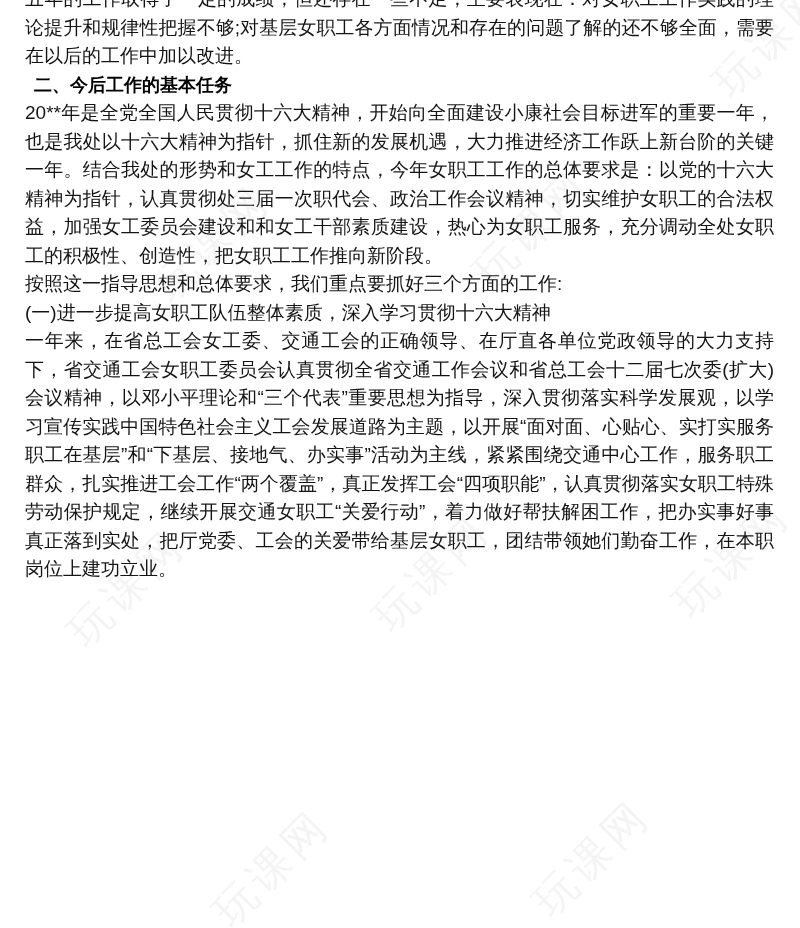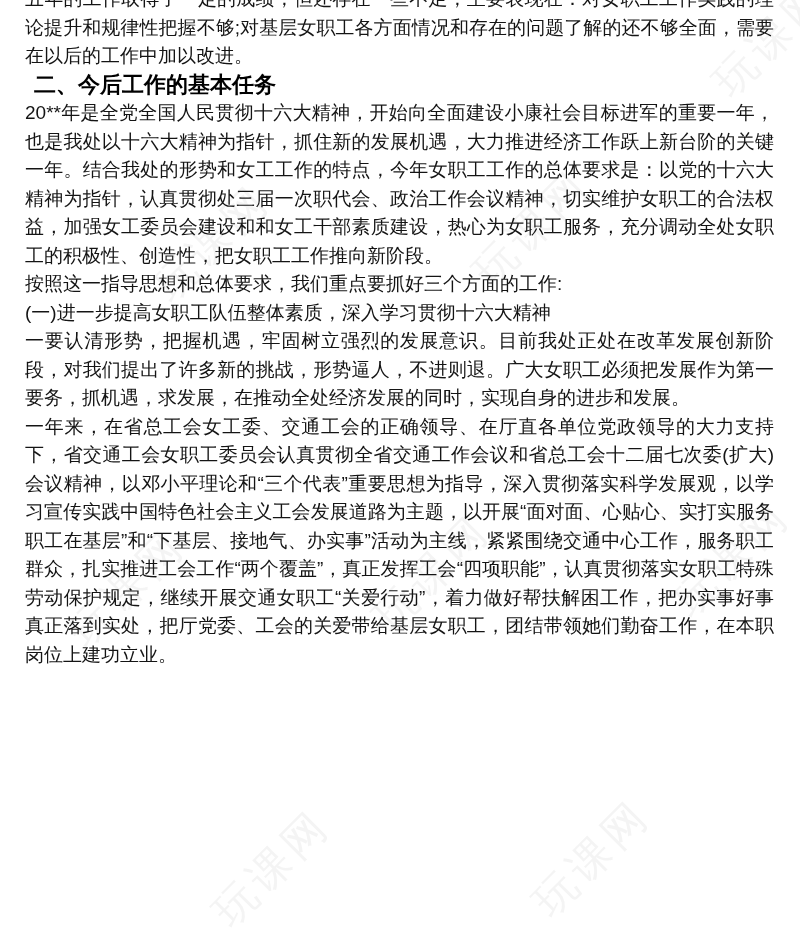--- a/index.html
+++ b/index.html
@@ -52,21 +52,21 @@
     line-height: 28.5px;
     color: #141414;
     text-align: justify;
     word-break: break-all;
   }
   .doc-text p, .doc-text h2 {
     margin: 0;
     padding: 0;
   }
   .doc-text h2.heading {
-    font-size: 22px;
+    font-size: 18px;
     font-weight: bold;
     line-height: 28.5px;
     color: #000000;
     text-indent: 9px;
     text-align: left;
   }
   .preview-footer {
     position: absolute;
     z-index: 1;
     left: 0;
@@ -96,18 +96,17 @@
     <span>玩课网</span>
     <span>玩课网</span>
   </div>
 
   <div class="doc-text">
     <p>五年的工作取得了一定的成绩，但还存在一些不足，主要表现在：对女职工工作实践的理论提升和规律性把握不够;对基层女职工各方面情况和存在的问题了解的还不够全面，需要在以后的工作中加以改进。</p>
     <h2 class="heading">二、今后工作的基本任务</h2>
     <p>20**年是全党全国人民贯彻十六大精神，开始向全面建设小康社会目标进军的重要一年，也是我处以十六大精神为指针，抓住新的发展机遇，大力推进经济工作跃上新台阶的关键一年。结合我处的形势和女工工作的特点，今年女职工工作的总体要求是：以党的十六大精神为指针，认真贯彻处三届一次职代会、政治工作会议精神，切实维护女职工的合法权益，加强女工委员会建设和和女工干部素质建设，热心为女职工服务，充分调动全处女职工的积极性、创造性，把女职工工作推向新阶段。</p>
     <p>按照这一指导思想和总体要求，我们重点要抓好三个方面的工作:</p>
     <p>(一)进一步提高女职工队伍整体素质，深入学习贯彻十六大精神</p>
-    <p>一要认清形势，把握机遇，牢固树立强烈的发展意识。目前我处正处在改革发展创新阶段，对我们提出了许多新的挑战，形势逼人，不进则退。广大女职工必须把发展作为第一要务，抓机遇，求发展，在推动全处经济发展的同时，实现自身的进步和发展。</p>
     <p>一年来，在省总工会女工委、交通工会的正确领导、在厅直各单位党政领导的大力支持下，省交通工会女职工委员会认真贯彻全省交通工作会议和省总工会十二届七次委(扩大)会议精神，以邓小平理论和“三个代表”重要思想为指导，深入贯彻落实科学发展观，以学习宣传实践中国特色社会主义工会发展道路为主题，以开展“面对面、心贴心、实打实服务职工在基层”和“下基层、接地气、办实事”活动为主线，紧紧围绕交通中心工作，服务职工群众，扎实推进工会工作“两个覆盖”，真正发挥工会“四项职能”，认真贯彻落实女职工特殊劳动保护规定，继续开展交通女职工“关爱行动”，着力做好帮扶解困工作，把办实事好事真正落到实处，把厅党委、工会的关爱带给基层女职工，团结带领她们勤奋工作，在本职岗位上建功立业。</p>
   </div>
 
 
 </div>
 
 </body></html>

